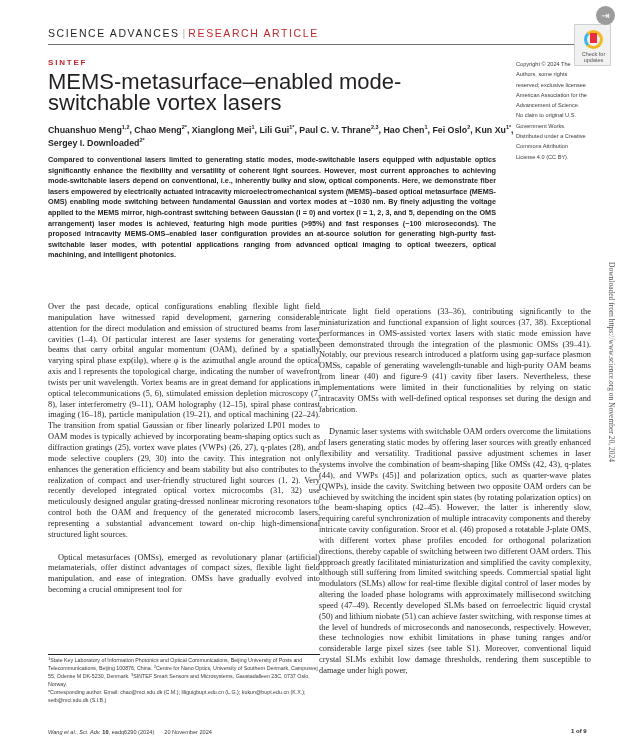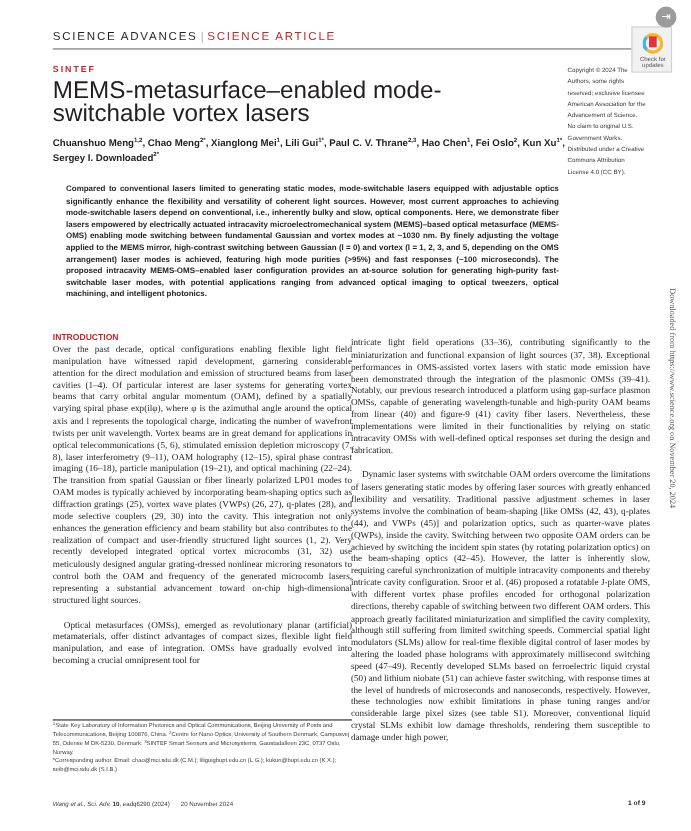--- a/index.html
+++ b/index.html
@@ -50,21 +50,21 @@
   }
   .authors {
     position: absolute; left: 48px; top: 124px; width: 470px;
     font-family: "Liberation Sans", sans-serif; font-weight: bold; font-size: 8.8px; line-height: 12.5px;
     color: #231f20;
   }
   .authors sup { font-size: 5.5px; vertical-align: 4px; line-height: 0; }
   .abstract {
     position: absolute; left: 48px; top: 155px; width: 448px;
     font-family: "Liberation Sans", sans-serif; font-weight: bold; font-size: 7.25px; line-height: 10.6px;
-    text-align: justify; color: #231f20; margin: 12px;
+    text-align: justify; color: #231f20; margin: 0;
   }
   .copyright {
     position: absolute; left: 516px; top: 59px; width: 72px;
     font-family: "Liberation Sans", sans-serif; font-size: 5.6px; line-height: 10.3px; color: #3a3a3a;
   }
   .download-note {
     position: absolute; left: 607px; top: 262px;
     writing-mode: vertical-rl; font-family: "Liberation Serif", serif; font-size: 7.5px; color: #555;
     white-space: nowrap;
   }
@@ -98,21 +98,21 @@
   .footer-page {
     position: absolute; left: 571px; top: 728px;
     font-family: "Liberation Sans", sans-serif; font-weight: bold; font-size: 6px; color: #231f20;
   }
   i { font-style: italic; }
 </style>
 </head>
 <body>
 
 <div class="journal-header">
-  <span>SCIENCE ADVANCES</span><span class="sep">|</span><span class="type">SCIENCE ARTICLE</span>
+  <span>SCIENCE ADVANCES</span><span class="sep">|</span><span class="type">RESEARCH ARTICLE</span>
 </div>
 <div class="header-rule"></div>
 
 <div class="badge">
   <div class="ring"></div>
   <div class="bookmark"></div>
   <div class="txt">
     <div>Check for</div>
     <div>updates</div>
   </div>
@@ -134,21 +134,20 @@
   <span><span>Sergey I. Downloaded</span><sup><span>2</span>*</sup></span>
 </div>
 
 <p class="abstract">Compared to conventional lasers limited to generating static modes, mode-switchable lasers equipped with adjustable optics significantly enhance the flexibility and versatility of coherent light sources. However, most current approaches to achieving mode-switchable lasers depend on conventional, i.e., inherently bulky and slow, optical components. Here, we demonstrate fiber lasers empowered by electrically actuated intracavity microelectromechanical system (MEMS)–based optical metasurface (MEMS-OMS) enabling mode switching between fundamental Gaussian and vortex modes at ~1030 nm. By finely adjusting the voltage applied to the MEMS mirror, high-contrast switching between Gaussian (l = 0) and vortex (l = 1, 2, 3, and 5, depending on the OMS arrangement) laser modes is achieved, featuring high mode purities (&gt;95%) and fast responses (~100 microseconds). The proposed intracavity MEMS-OMS–enabled laser configuration provides an at-source solution for generating high-purity fast-switchable laser modes, with potential applications ranging from advanced optical imaging to optical tweezers, optical machining, and intelligent photonics.</p>
 
 <div class="copyright">Copyright © 2024 The Authors, some rights reserved; exclusive licensee American Association for the Advancement of Science. No claim to original U.S. Government Works. Distributed under a Creative Commons Attribution License 4.0 (CC BY).</div>
 
 <div class="download-note">Downloaded from https://www.science.org on November 20, 2024</div>
 
 <div class="col left">
-  <div class="intro-heading">INTRODUCTION</div>
   <p>Over the past decade, optical configurations enabling flexible light field manipulation have witnessed rapid development, garnering considerable attention for the direct modulation and emission of structured beams from laser cavities (1–4). Of particular interest are laser systems for generating vortex beams that carry orbital angular momentum (OAM), defined by a spatially varying spiral phase exp(ilφ), where φ is the azimuthal angle around the optical axis and l represents the topological charge, indicating the number of wavefront twists per unit wavelength. Vortex beams are in great demand for applications in optical telecommunications (5, 6), stimulated emission depletion microscopy (7, 8), laser interferometry (9–11), OAM holography (12–15), spiral phase contrast imaging (16–18), particle manipulation (19–21), and optical machining (22–24). The transition from spatial Gaussian or fiber linearly polarized LP01 modes to OAM modes is typically achieved by incorporating beam-shaping optics such as diffraction gratings (25), vortex wave plates (VWPs) (26, 27), q-plates (28), and mode selective couplers (29, 30) into the cavity. This integration not only enhances the generation efficiency and beam stability but also contributes to the realization of compact and user-friendly structured light sources (1, 2). Very recently developed integrated optical vortex microcombs (31, 32) use meticulously designed angular grating-dressed nonlinear microring resonators to control both the OAM and frequency of the generated microcomb lasers, representing a substantial advancement toward on-chip high-dimensional structured light sources.</p>
   <p class="indent">Optical metasurfaces (OMSs), emerged as revolutionary planar (artificial) metamaterials, offer distinct advantages of compact sizes, flexible light field manipulation, and ease of integration. OMSs have gradually evolved into becoming a crucial omnipresent tool for</p>
 </div>
 
 <div class="col right">
   <p>intricate light field operations (33–36), contributing significantly to the miniaturization and functional expansion of light sources (37, 38). Exceptional performances in OMS-assisted vortex lasers with static mode emission have been demonstrated through the integration of the plasmonic OMSs (39–41). Notably, our previous research introduced a platform using gap-surface plasmon OMSs, capable of generating wavelength-tunable and high-purity OAM beams from linear (40) and figure-9 (41) cavity fiber lasers. Nevertheless, these implementations were limited in their functionalities by relying on static intracavity OMSs with well-defined optical responses set during the design and fabrication.</p>
   <p class="indent">Dynamic laser systems with switchable OAM orders overcome the limitations of lasers generating static modes by offering laser sources with greatly enhanced flexibility and versatility. Traditional passive adjustment schemes in laser systems involve the combination of beam-shaping [like OMSs (42, 43), q-plates (44), and VWPs (45)] and polarization optics, such as quarter-wave plates (QWPs), inside the cavity. Switching between two opposite OAM orders can be achieved by switching the incident spin states (by rotating polarization optics) on the beam-shaping optics (42–45). However, the latter is inherently slow, requiring careful synchronization of multiple intracavity components and thereby intricate cavity configuration. Sroor et al. (46) proposed a rotatable J-plate OMS, with different vortex phase profiles encoded for orthogonal polarization directions, thereby capable of switching between two different OAM orders. This approach greatly facilitated miniaturization and simplified the cavity complexity, although still suffering from limited switching speeds. Commercial spatial light modulators (SLMs) allow for real-time flexible digital control of laser modes by altering the loaded phase holograms with approximately millisecond switching speed (47–49). Recently developed SLMs based on ferroelectric liquid crystal (50) and lithium niobate (51) can achieve faster switching, with response times at the level of hundreds of microseconds and nanoseconds, respectively. However, these technologies now exhibit limitations in phase tuning ranges and/or considerable large pixel sizes (see table S1). Moreover, conventional liquid crystal SLMs exhibit low damage thresholds, rendering them susceptible to damage under high power,</p>
 </div>
 
 <div class="footnote-rule"></div>

